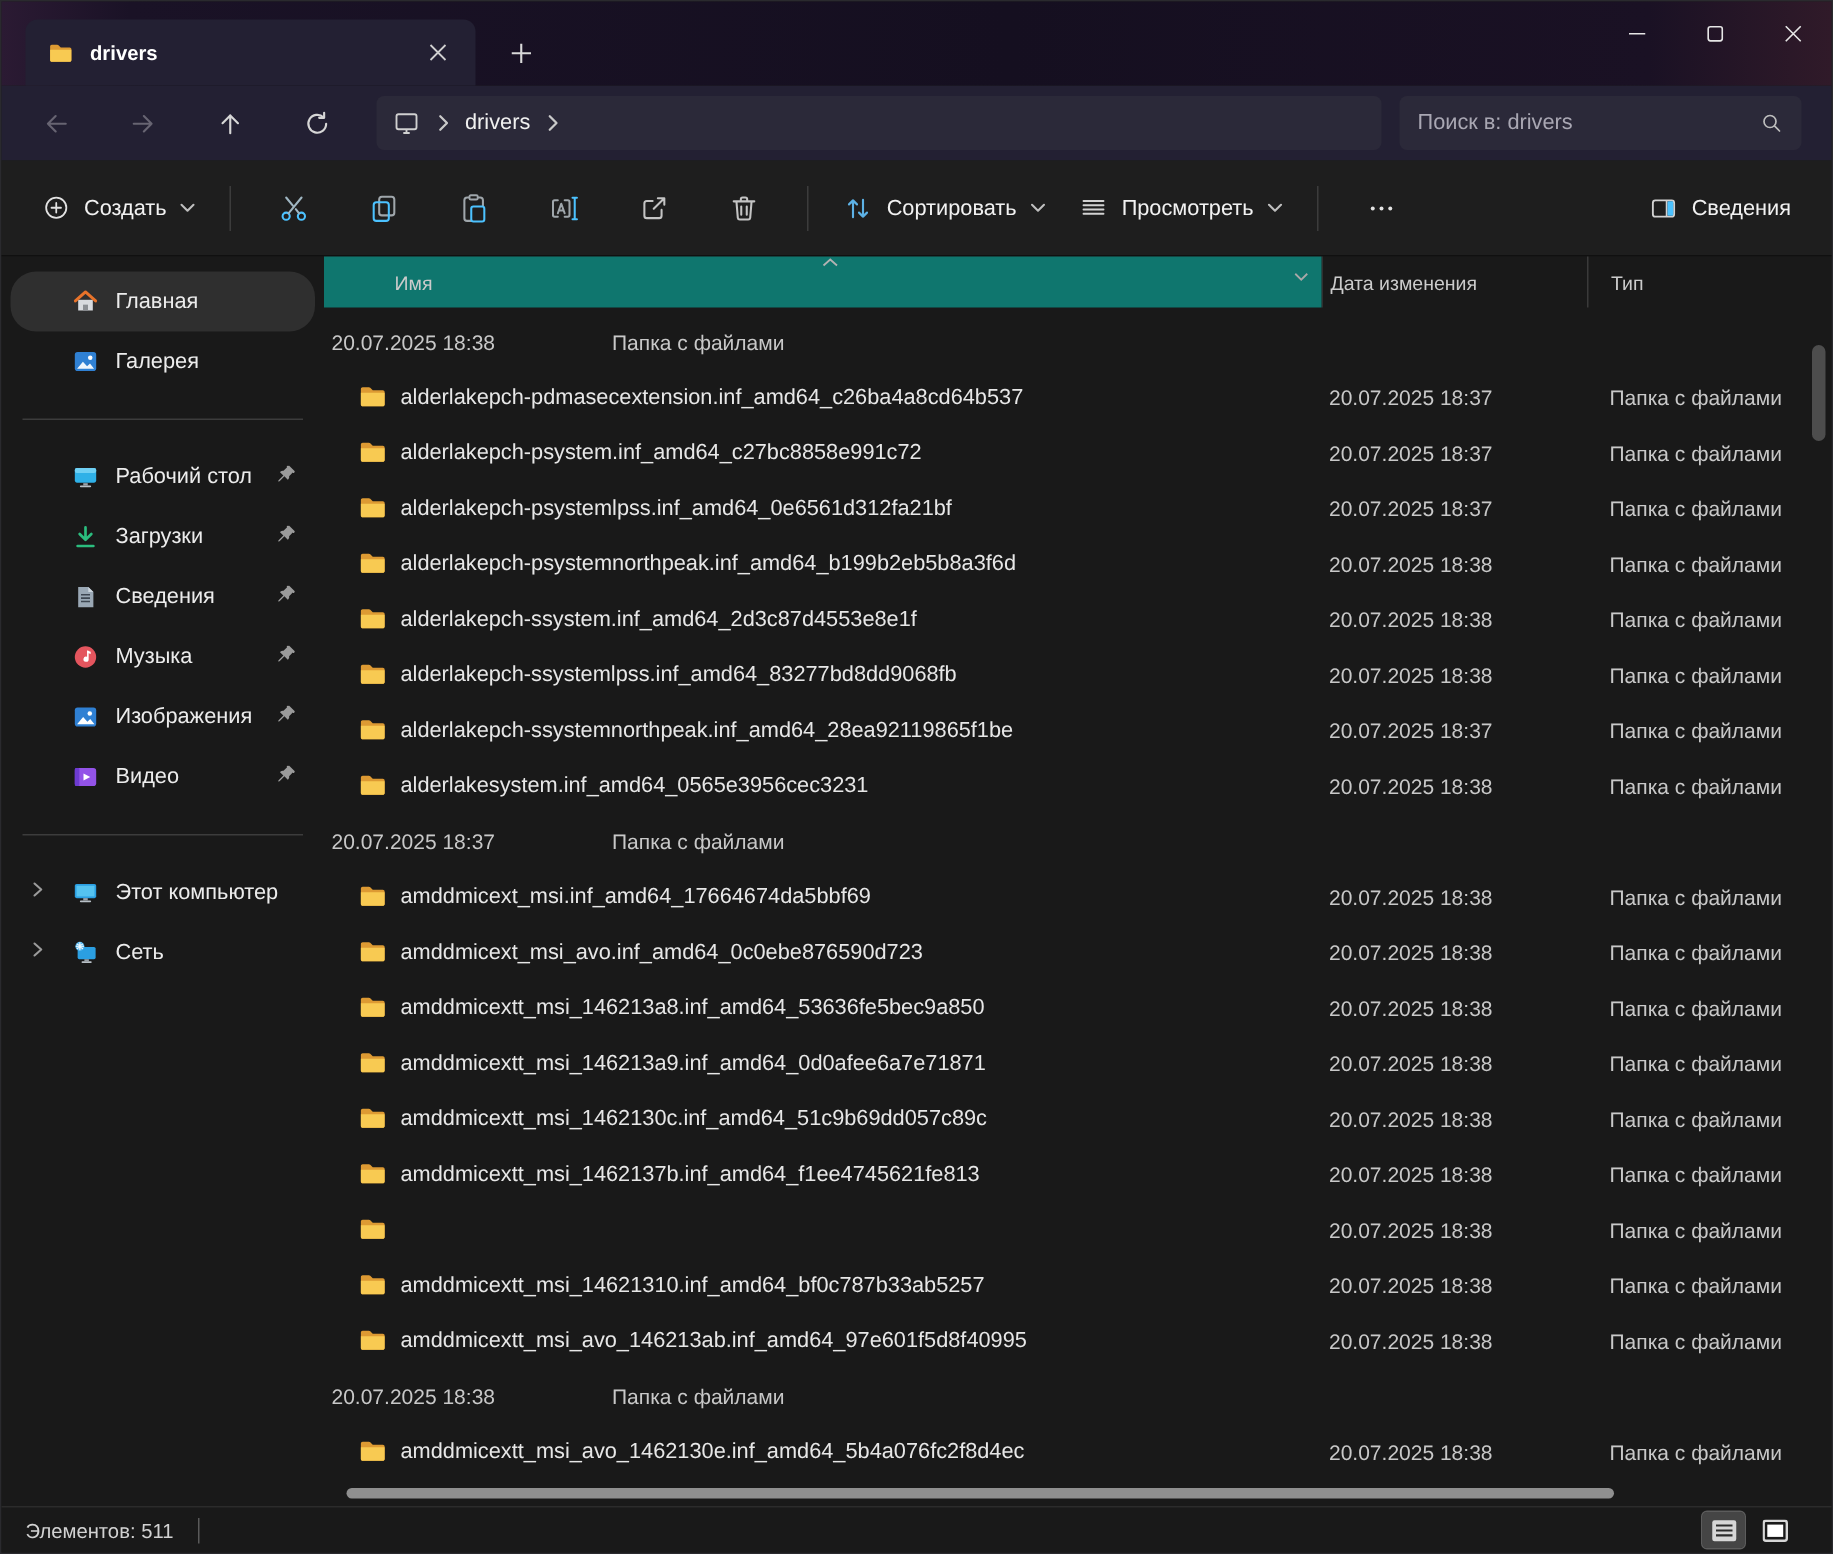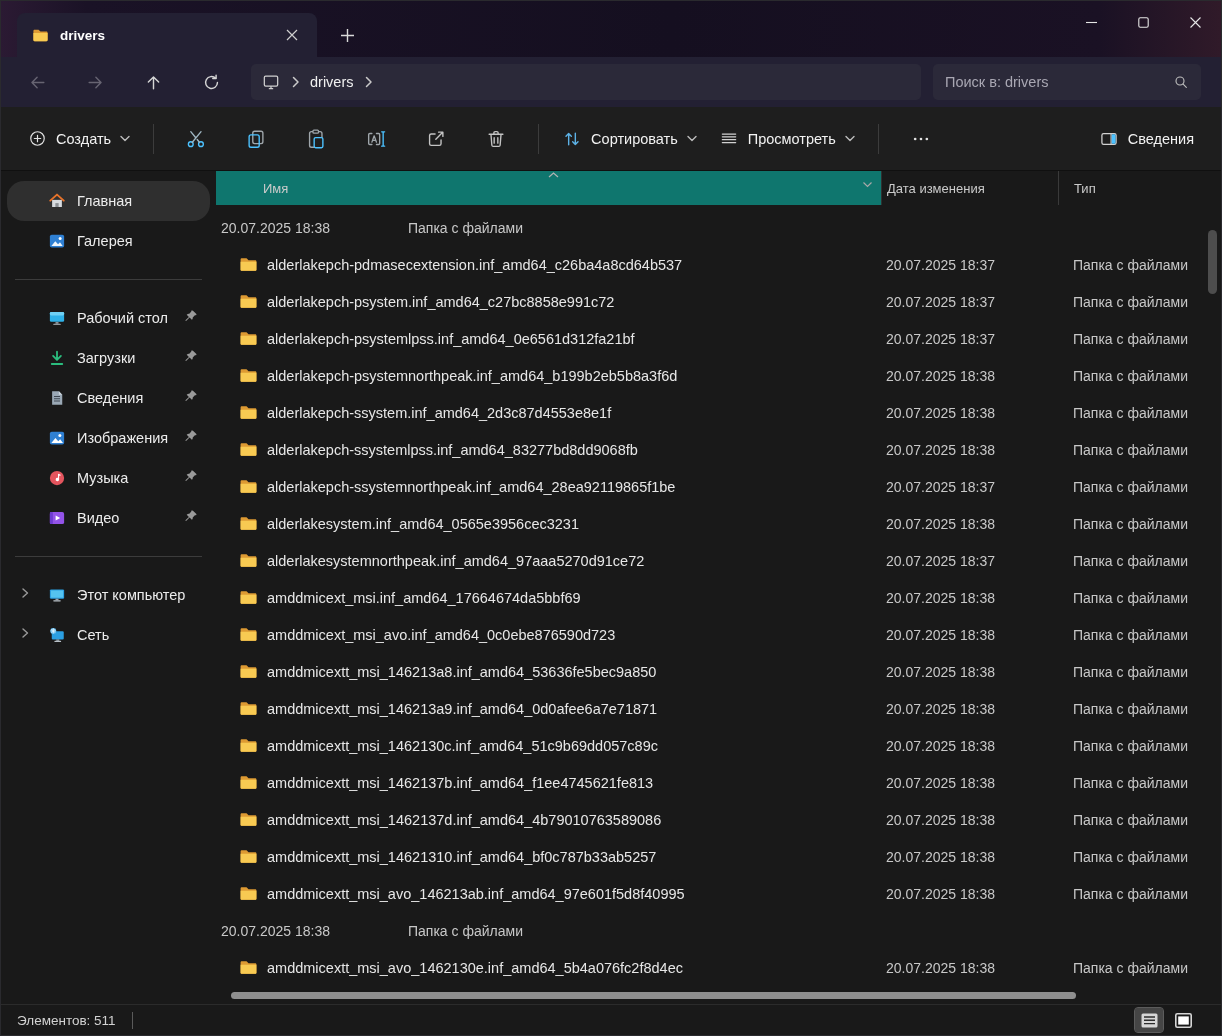--- a/index.html
+++ b/index.html
@@ -338,41 +338,41 @@
           <span class="s-label">Сведения</span>
           <span class="pin">
             <svg width="15" height="15" viewBox="0 0 20 20">
               <path fill="#9a9a9a" d="M12.2 2.2c.3-.3.8-.3 1.1 0l4.5 4.5c.3.3.3.8 0 1.1l-.4.4c-.3.3-.8.3-1.1 0l-.1-.1-3.2 3.2c.2.9 0 1.9-.7 2.6l-.5.5-3-3-4.3 4.3-1.3.4.4-1.3L7.9 10.7l-3-3 .5-.5c.7-.7 1.7-.9 2.6-.7l3.2-3.2-.1-.1c-.3-.3-.3-.8 0-1.1z"></path>
             </svg>
           </span>
         </div>
         <div class="side-item">
           <span class="s-icon">
             <svg width="18" height="18" viewBox="0 0 24 24">
+              <circle cx="12" cy="12" r="9.5" fill="#e4555e"></circle>
+              <path d="M14.8 6.5v7.4a2.3 2.3 0 1 1-1.4-2.1V6.5z" fill="#fff"></path>
+              <path d="M13.4 6.3l3.2 1v2l-3.2-1z" fill="#fff"></path>
+            </svg>
+          </span>
+          <span class="s-label">Музыка</span>
+          <span class="pin">
+            <svg width="15" height="15" viewBox="0 0 20 20">
+              <path fill="#9a9a9a" d="M12.2 2.2c.3-.3.8-.3 1.1 0l4.5 4.5c.3.3.3.8 0 1.1l-.4.4c-.3.3-.8.3-1.1 0l-.1-.1-3.2 3.2c.2.9 0 1.9-.7 2.6l-.5.5-3-3-4.3 4.3-1.3.4.4-1.3L7.9 10.7l-3-3 .5-.5c.7-.7 1.7-.9 2.6-.7l3.2-3.2-.1-.1c-.3-.3-.3-.8 0-1.1z"></path>
+            </svg>
+          </span>
+        </div>
+        <div class="side-item">
+          <span class="s-icon">
+            <svg width="18" height="18" viewBox="0 0 24 24">
               <rect x="2.5" y="3.5" width="19" height="17" rx="2.5" fill="#2f80d3"></rect>
               <circle cx="15.8" cy="8.8" r="2" fill="#fff"></circle>
               <path d="M4.5 18.5l5.4-6.5 3.8 4.2 2.5-2.5 3.8 4.8z" fill="#fff"></path>
             </svg>
           </span>
           <span class="s-label">Изображения</span>
-          <span class="pin">
-            <svg width="15" height="15" viewBox="0 0 20 20">
-              <path fill="#9a9a9a" d="M12.2 2.2c.3-.3.8-.3 1.1 0l4.5 4.5c.3.3.3.8 0 1.1l-.4.4c-.3.3-.8.3-1.1 0l-.1-.1-3.2 3.2c.2.9 0 1.9-.7 2.6l-.5.5-3-3-4.3 4.3-1.3.4.4-1.3L7.9 10.7l-3-3 .5-.5c.7-.7 1.7-.9 2.6-.7l3.2-3.2-.1-.1c-.3-.3-.3-.8 0-1.1z"></path>
-            </svg>
-          </span>
-        </div>
-        <div class="side-item">
-          <span class="s-icon">
-            <svg width="18" height="18" viewBox="0 0 24 24">
-              <circle cx="12" cy="12" r="9.5" fill="#e4555e"></circle>
-              <path d="M14.8 6.5v7.4a2.3 2.3 0 1 1-1.4-2.1V6.5z" fill="#fff"></path>
-              <path d="M13.4 6.3l3.2 1v2l-3.2-1z" fill="#fff"></path>
-            </svg>
-          </span>
-          <span class="s-label">Музыка</span>
           <span class="pin">
             <svg width="15" height="15" viewBox="0 0 20 20">
               <path fill="#9a9a9a" d="M12.2 2.2c.3-.3.8-.3 1.1 0l4.5 4.5c.3.3.3.8 0 1.1l-.4.4c-.3.3-.8.3-1.1 0l-.1-.1-3.2 3.2c.2.9 0 1.9-.7 2.6l-.5.5-3-3-4.3 4.3-1.3.4.4-1.3L7.9 10.7l-3-3 .5-.5c.7-.7 1.7-.9 2.6-.7l3.2-3.2-.1-.1c-.3-.3-.3-.8 0-1.1z"></path>
             </svg>
           </span>
         </div>
         <div class="side-item">
           <span class="s-icon">
             <svg width="18" height="18" viewBox="0 0 24 24">
               <rect x="2.5" y="4" width="19" height="16" rx="2.5" fill="#9353e8"></rect>
@@ -544,29 +544,20 @@
                   <path d="M2 5.5C2 4.7 2.7 4 3.5 4h5.2c.5 0 .9.2 1.2.5L12 6.5h8.5c.8 0 1.5.7 1.5 1.5v10.5c0 .8-.7 1.5-1.5 1.5h-17C2.7 20 2 19.3 2 18.5z" fill="#dd9a33"></path>
                   <path d="M2 8.6h20v9.9c0 .8-.7 1.5-1.5 1.5h-17C2.7 20 2 19.3 2 18.5z" fill="#f8ca52"></path>
                 </svg>
               </span>
               <span class="f-label">alderlakesystem.inf_amd64_0565e3956cec3231</span>
             </div>
             <div class="cell-date">20.07.2025 18:38</div>
             <div class="cell-type">Папка с файлами</div>
           </div>
           <div class="row">
-            <div class="cell-name">
-              <span class="f-icon">
-                <svg width="19" height="19" viewBox="0 0 24 24">
-                  <path d="M2 5.5C2 4.7 2.7 4 3.5 4h5.2c.5 0 .9.2 1.2.5L12 6.5h8.5c.8 0 1.5.7 1.5 1.5v10.5c0 .8-.7 1.5-1.5 1.5h-17C2.7 20 2 19.3 2 18.5z" fill="#dd9a33"></path>
-                  <path d="M2 8.6h20v9.9c0 .8-.7 1.5-1.5 1.5h-17C2.7 20 2 19.3 2 18.5z" fill="#f8ca52"></path>
-                </svg>
-              </span>
-              <span class="f-label">alderlakesystemnorthpeak.inf_amd64_97aaa5270d91ce72</span>
-            </div>
             <div class="cell-date">20.07.2025 18:37</div>
             <div class="cell-type">Папка с файлами</div>
           </div>
           <div class="row">
             <div class="cell-name">
               <span class="f-icon">
                 <svg width="19" height="19" viewBox="0 0 24 24">
                   <path d="M2 5.5C2 4.7 2.7 4 3.5 4h5.2c.5 0 .9.2 1.2.5L12 6.5h8.5c.8 0 1.5.7 1.5 1.5v10.5c0 .8-.7 1.5-1.5 1.5h-17C2.7 20 2 19.3 2 18.5z" fill="#dd9a33"></path>
                   <path d="M2 8.6h20v9.9c0 .8-.7 1.5-1.5 1.5h-17C2.7 20 2 19.3 2 18.5z" fill="#f8ca52"></path>
                 </svg>
@@ -642,21 +633,20 @@
             <div class="cell-type">Папка с файлами</div>
           </div>
           <div class="row">
             <div class="cell-name">
               <span class="f-icon">
                 <svg width="19" height="19" viewBox="0 0 24 24">
                   <path d="M2 5.5C2 4.7 2.7 4 3.5 4h5.2c.5 0 .9.2 1.2.5L12 6.5h8.5c.8 0 1.5.7 1.5 1.5v10.5c0 .8-.7 1.5-1.5 1.5h-17C2.7 20 2 19.3 2 18.5z" fill="#dd9a33"></path>
                   <path d="M2 8.6h20v9.9c0 .8-.7 1.5-1.5 1.5h-17C2.7 20 2 19.3 2 18.5z" fill="#f8ca52"></path>
                 </svg>
               </span>
-              <span class="f-label">amddmicextt_msi_1462137d.inf_amd64_4b79010763589086</span>
             </div>
             <div class="cell-date">20.07.2025 18:38</div>
             <div class="cell-type">Папка с файлами</div>
           </div>
           <div class="row">
             <div class="cell-name">
               <span class="f-icon">
                 <svg width="19" height="19" viewBox="0 0 24 24">
                   <path d="M2 5.5C2 4.7 2.7 4 3.5 4h5.2c.5 0 .9.2 1.2.5L12 6.5h8.5c.8 0 1.5.7 1.5 1.5v10.5c0 .8-.7 1.5-1.5 1.5h-17C2.7 20 2 19.3 2 18.5z" fill="#dd9a33"></path>
                   <path d="M2 8.6h20v9.9c0 .8-.7 1.5-1.5 1.5h-17C2.7 20 2 19.3 2 18.5z" fill="#f8ca52"></path>

